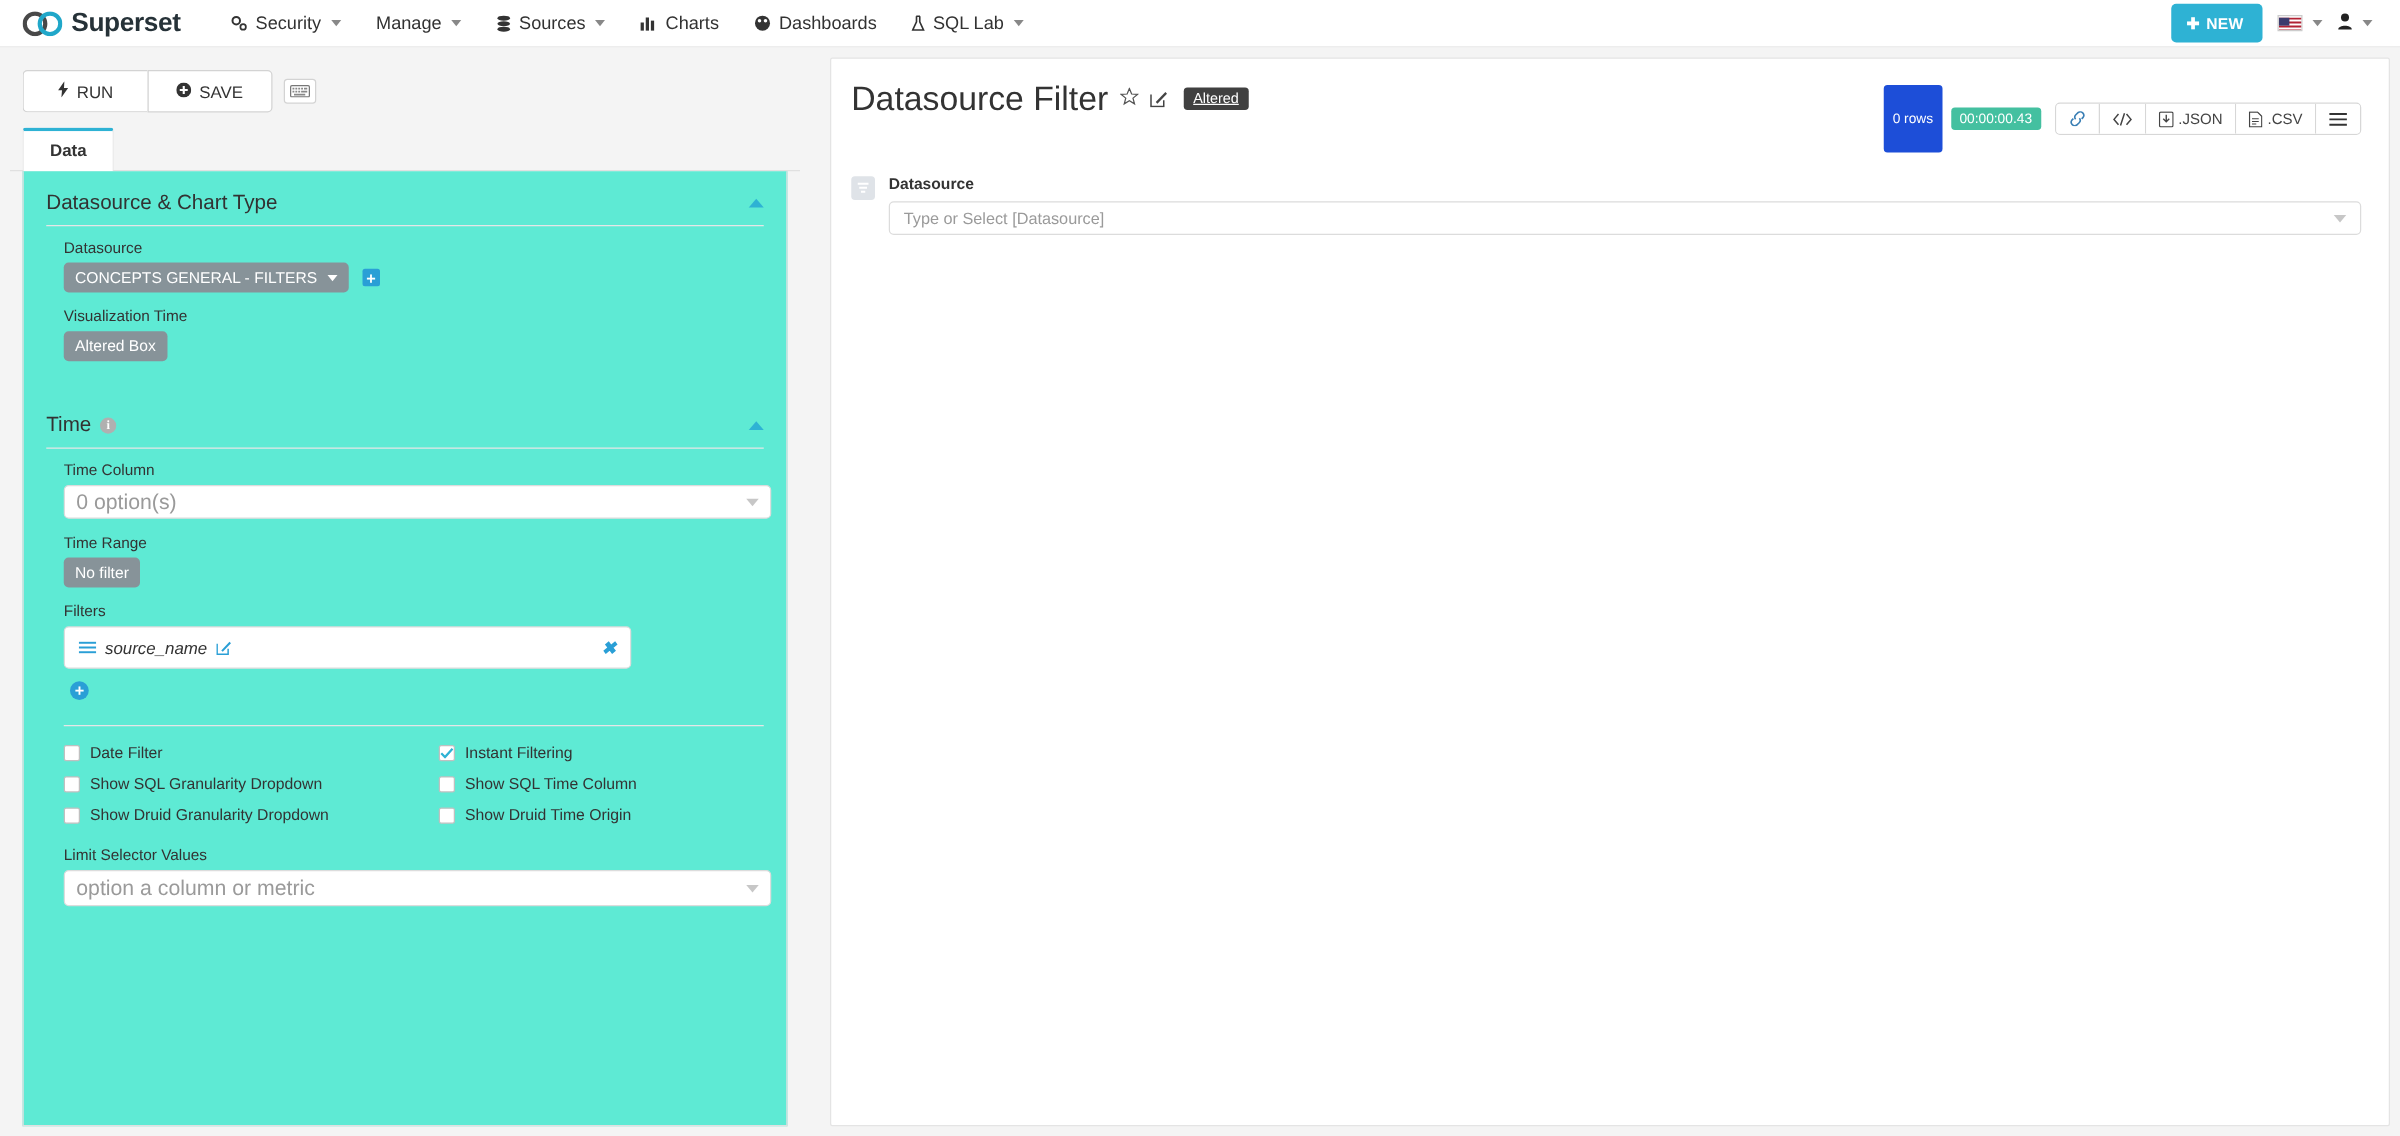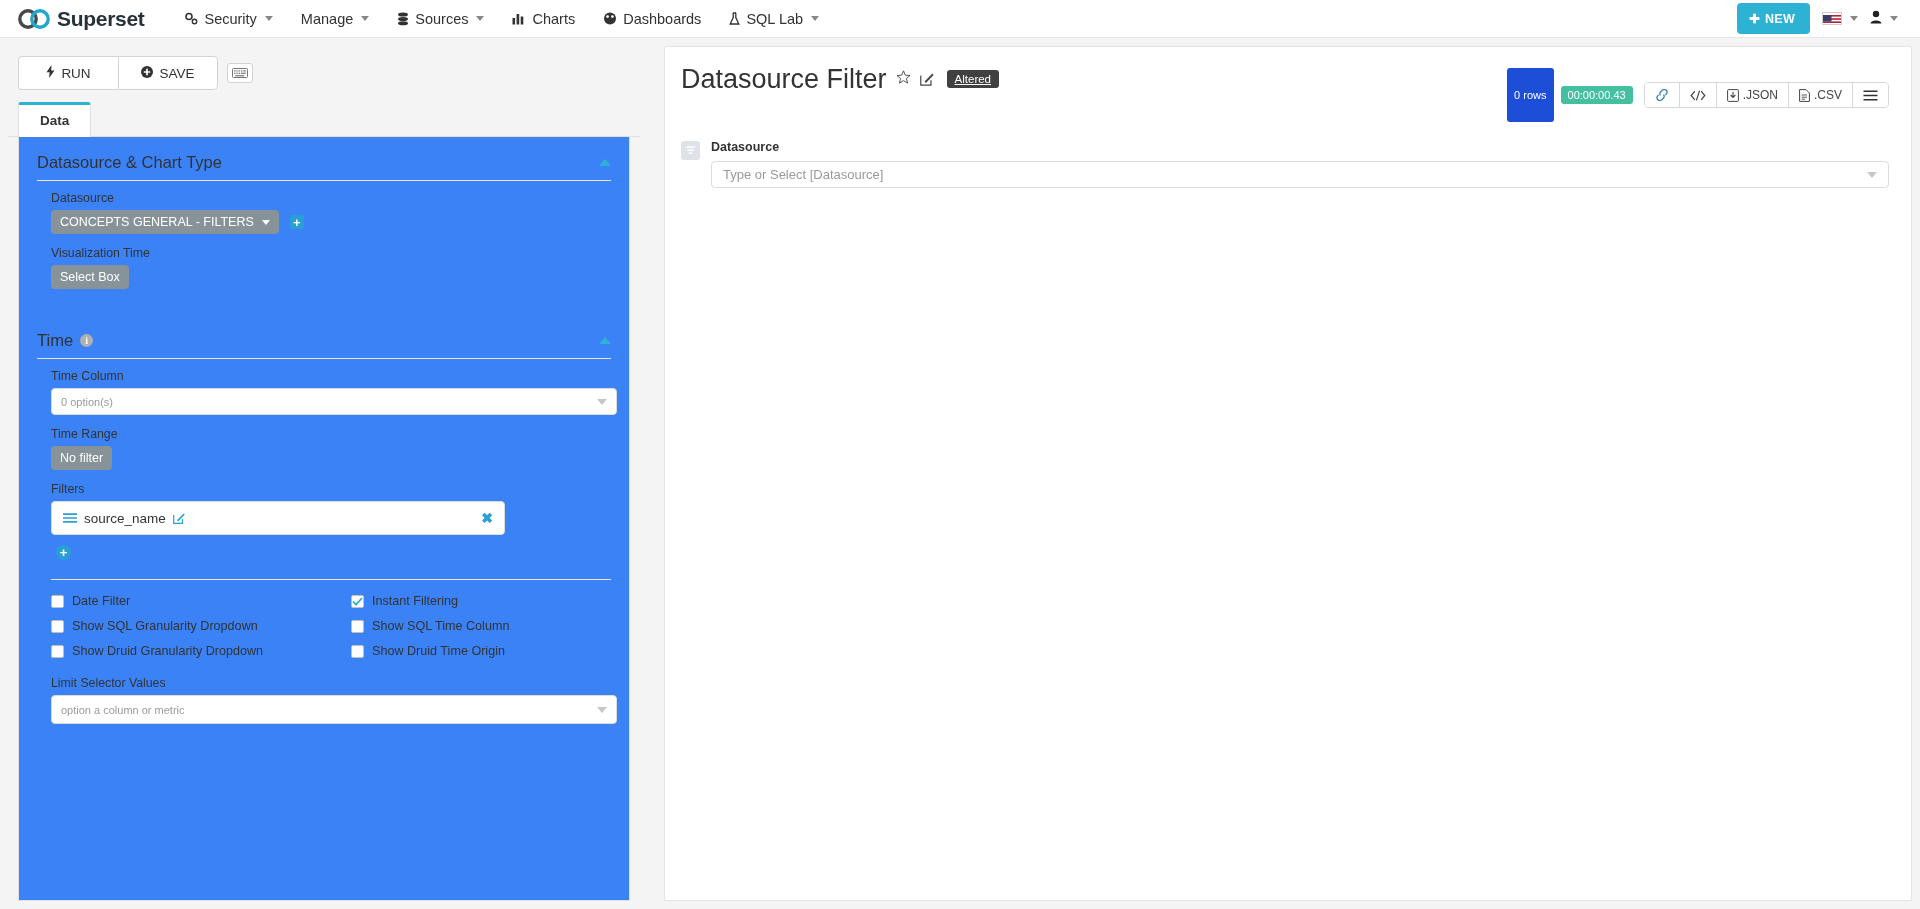--- a/index.html
+++ b/index.html
@@ -149,21 +149,21 @@
     border-radius: 3px 3px 0 0;
     font-size: 13.5px;
     font-weight: bold;
     color: #333;
     padding: 8px 21px 9px 21px;
     margin-bottom: -1px;
     cursor: pointer;
   }
 
   .controls-card {
-    background: #3b82f6;
+    background: #5eead4;
     border: 1px solid #e0e0e0;
     border-top: none;
     margin: 0 10px 0 10px;
     flex: 1;
     overflow: hidden;
     padding: 0 0 2px 0;
     position: relative;
   }
   .ctrl-inner { padding: 0 18px; }
 
@@ -243,40 +243,41 @@
   .row-inline { display: flex; align-items: center; }
 
   .select-box {
     border: 1px solid #dcdcdc;
     border-radius: 4px;
     background: #fff;
     height: 27px;
     display: flex;
     align-items: center;
     padding: 0 9px;
-    font-size: 11px;
+    font-size: 17px;
     color: #9a9a9a;
     width: 566px;
     cursor: pointer;
     position: relative;
   }
   .select-caret {
     margin-left: auto;
     width: 0; height: 0;
     border-left: 5px solid transparent;
     border-right: 5px solid transparent;
     border-top: 6px solid #c7c7c7;
   }
 
   .filters-list {
     border: 1px solid #dcdcdc;
     border-radius: 4px;
     background: #fff;
     width: 454px;
     padding: 0;
+    font-style: italic;
   }
   .filter-row {
     display: flex;
     align-items: center;
     padding: 8px 11px;
     font-size: 13.5px;
     color: #333;
   }
   .drag-handle { color: #2a9fd6; font-size: 14px; margin-right: 7px; cursor: move; letter-spacing: 0; }
   .edit-icon { color: #2a9fd6; margin-left: 7px; cursor: pointer; display:inline-flex; }
@@ -596,21 +597,21 @@
             <div class="pill">
               <span>CONCEPTS GENERAL - FILTERS</span>
               <span class="pill-caret"></span>
             </div>
             <span class="plus-sq">+</span>
           </div>
         </div>
         <div class="field">
           <div class="field-label">Visualization Time</div>
           <div class="pill">
-            <span>Select Box</span>
+            <span>Altered Box</span>
           </div>
         </div>
 
         <div class="section-header" style="margin-top:24px">
           <span class="section-title">Time</span>
           <span class="info-dot">i</span>
           <span class="chevron-up"></span>
         </div>
         <div class="field">
           <div class="field-label">Time Column</div>

